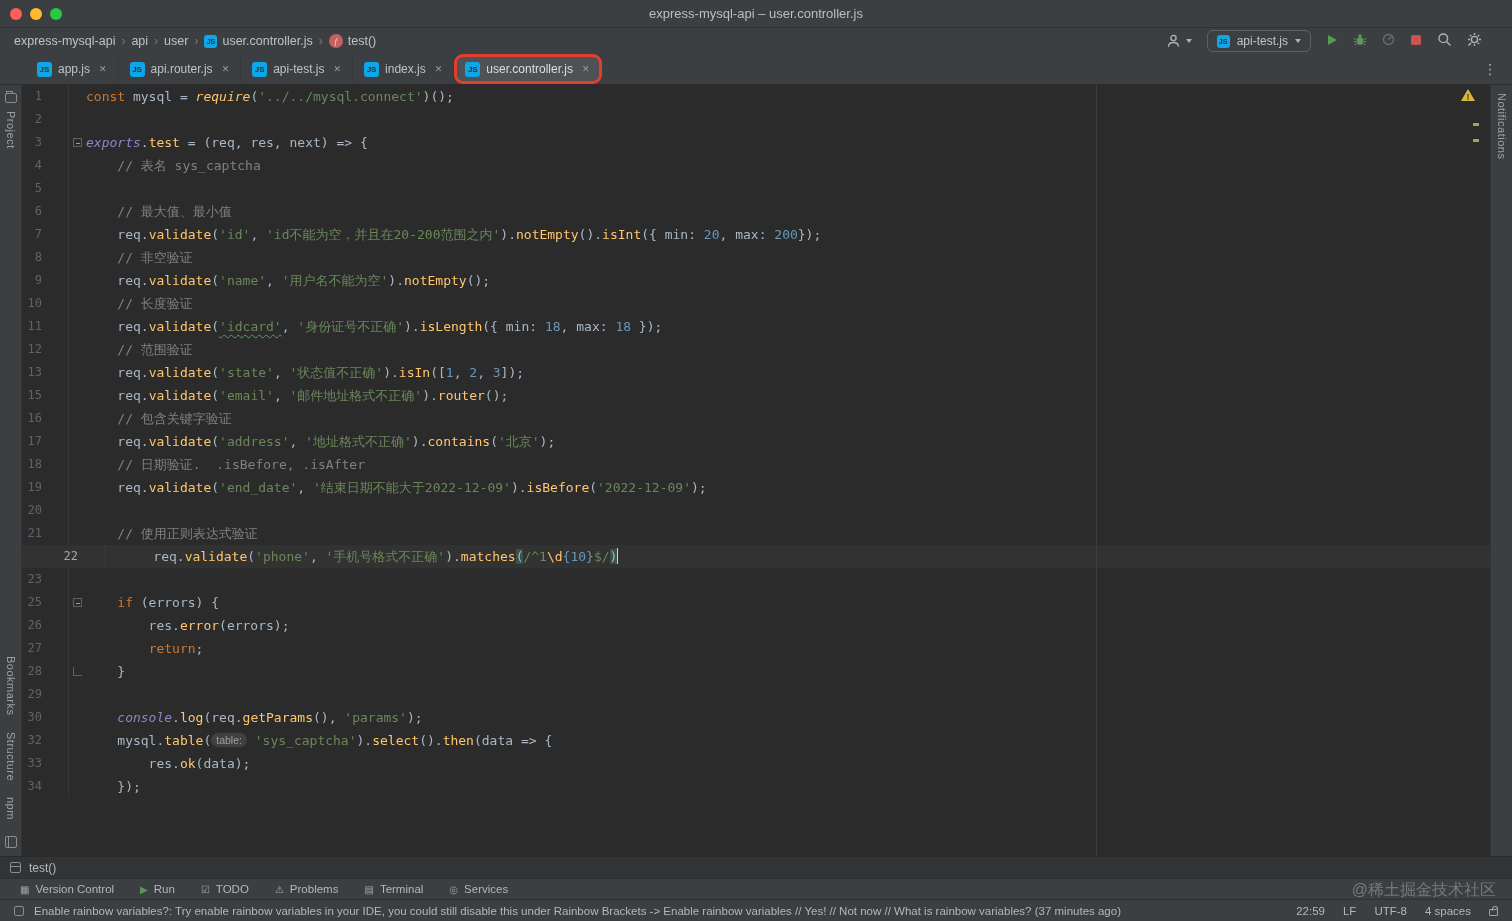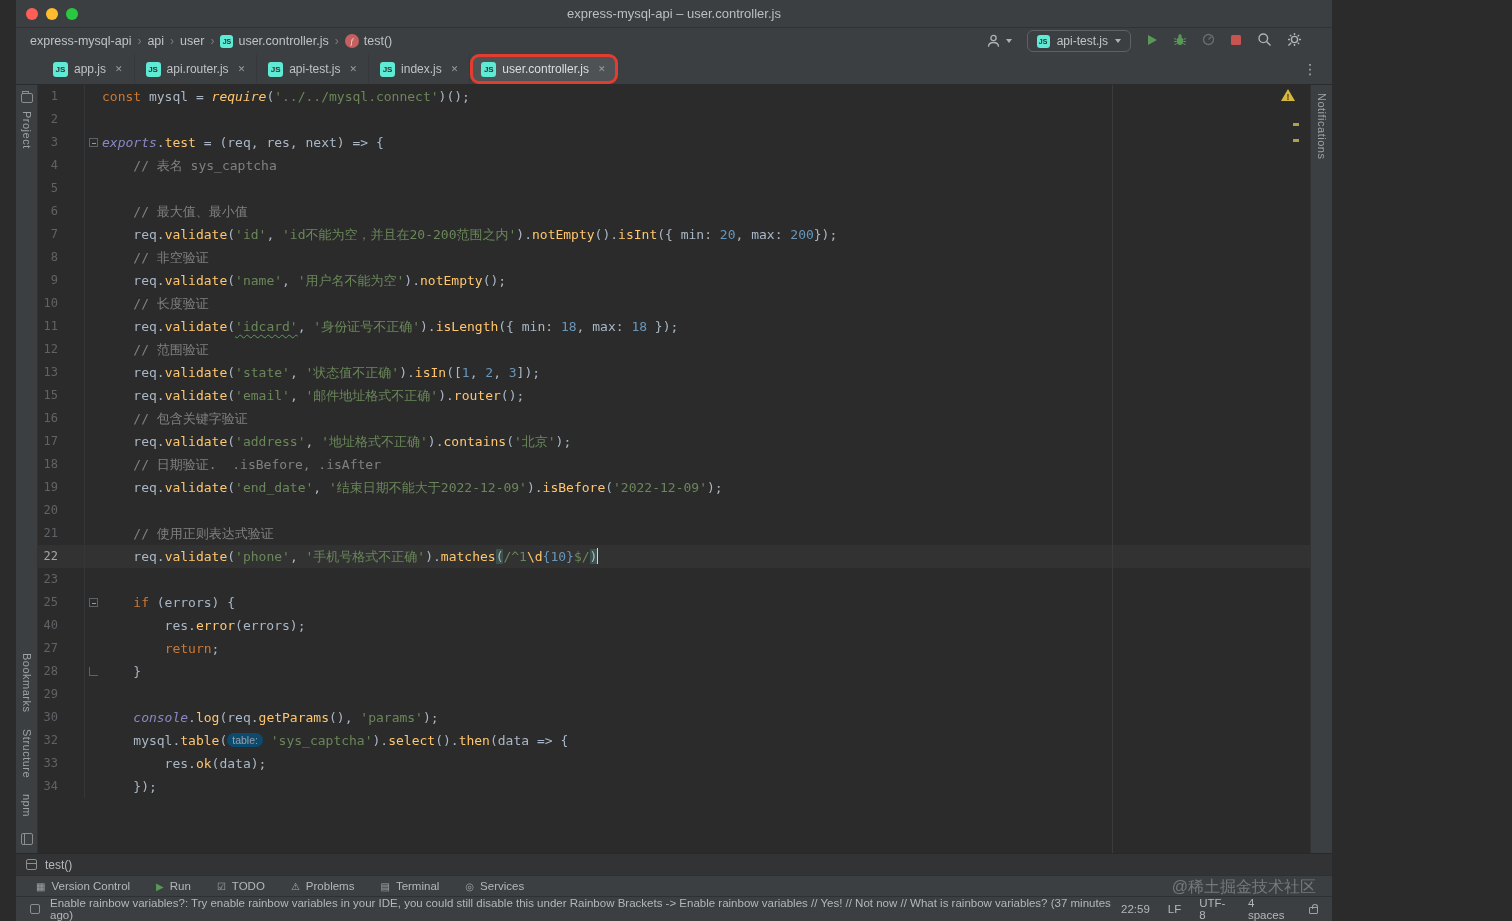--- a/index.html
+++ b/index.html
@@ -1,18 +1,18 @@
 <!DOCTYPE html>
 <html><head>
 <meta charset="utf-8">
 <style>
   * { box-sizing: border-box; margin: 0; padding: 0; }
   html,body { width:1512px; height:921px; overflow:hidden; background:#2b2b2b;
     font-family:"Liberation Sans", sans-serif; }
-  .window { width:1332px; height:921px; display:flex; flex-direction:column; background:#2b2b2b;padding-left:16px; }
+  .window { width:1512px; height:921px; display:flex; flex-direction:column; background:#2b2b2b; }
 
   
   .titlebar { flex:0 0 28px; background:#3c3f41; position:relative; display:flex; align-items:center;
     border-bottom:1px solid #303234; }
   .lights { display:flex; gap:8px; padding-left:10px; z-index:2; }
   .light { width:12px; height:12px; border-radius:50%; }
   .light-red { background:#ff5f57; } .light-yellow { background:#febc2e; } .light-green { background:#28c840; }
   .wtitle { position:absolute; left:0; right:0; text-align:center; font-size:13px; color:#bcbfc2; }
 
   
@@ -21,21 +21,21 @@
   .bc { display:flex; align-items:center; }
   .crumb-item { display:flex; align-items:center; gap:5px; cursor:default; }
   .crumb-sep { color:#797c7f; margin:0 6px; font-size:12px; }
   .nav-right { margin-left:auto; display:flex; align-items:center; gap:15px; }
   .iconbtn { display:flex; align-items:center; gap:3px; }
   .caret-down { width:0; height:0; border-left:3.5px solid transparent; border-right:3.5px solid transparent;
     border-top:4px solid #afb1b3; display:inline-block; }
   .runpill { display:flex; align-items:center; gap:7px; border:1px solid #5e6265; border-radius:6px;
     height:22px; padding:0 9px; font-size:12px; color:#c2c5c8; }
 
-  .jsicon { width:15px; height:15px; flex:0 0 auto; border-radius:3px; background:#5eead4; color:#33302a;
+  .jsicon { width:15px; height:15px; flex:0 0 auto; border-radius:3px; background:#0ea5e9; color:#33302a;
     font-weight:bold; font-size:8px; display:inline-flex; align-items:center; justify-content:center;text-align:right; }
   .jsicon.sm { width:13px; height:13px; font-size:7px; }
   .fnicon { width:14px; height:14px; border-radius:50%; background:#c4605f; color:#f4dcdc; font-size:9px;
     font-style:italic; display:inline-flex; align-items:center; justify-content:center; font-family:"Liberation Serif",serif; }
 
   
   .tabbar { flex:0 0 30px; background:#3c3f41; display:flex; align-items:center; padding-left:26px;
     border-bottom:1px solid #2b2b2b; }
   .tab { display:flex; align-items:center; gap:6px; height:30px; padding:0 11px; font-size:12px;
     color:#bfc2c5; border-right:1px solid #36393b; cursor:default; }
@@ -57,33 +57,33 @@
     border:1px solid #8b8e90; border-bottom:none; border-radius:1px 1px 0 0; }
   .sicon-layout { height:12px; }
   .sicon-layout::before { content:""; position:absolute; left:2.5px; top:0; bottom:0; width:1px; background:#8b8e90; }
 
   .editor { flex:1 1 auto; position:relative; background:#2b2b2b; overflow:hidden; }
   .code { position:absolute; inset:0; font-family:"DejaVu Sans Mono", monospace; font-size:13px; line-height:23px; }
   .line { display:flex; height:23px; white-space:pre; }
   .line.current { background:#323232; }
   .ln { flex:0 0 47px; text-align:right; padding-right:26px; color:#606366; font-size:12px;
     border-right:1px solid #34373a; line-height:23px; }
-  .line.current .ln { color:#a7a7a7; }
+  .line.current .ln { color:#a7a7a7;margin-left:36px; }
   .fold { flex:0 0 17px; display:flex; align-items:center; justify-content:center; }
   .fold-box { width:9px; height:9px; border:1px solid #5f6264; position:relative; background:#2b2b2b; }
   .fold-box::after { content:""; position:absolute; left:1.5px; right:1.5px; top:3.5px; height:1px; background:#9a9da0; }
   .fold-end { width:9px; height:9px; border-left:1px solid #5f6264; border-bottom:1px solid #5f6264; }
   .ltext { flex:1 1 auto; }
   .tk-p { color:#a9b7c6; } .tk-kw { color:#cc7832; } .tk-s { color:#6a8759; }
   .tk-su { color:#6a8759; text-decoration:underline wavy #5d9a60 1px; text-underline-offset:3px; }
   .tk-n { color:#6897bb; } .tk-c { color:#808080; } .tk-f { color:#ffc66d; }
   .tk-g { color:#8888c6; font-style:italic; } .tk-fni { color:#ffc66d; font-style:italic; }
   .tk-re { color:#6a8759; } .tk-ree { color:#ffc66d; } .tk-reb { color:#6897bb; }
   .tk-bm { color:#a9b7c6; background:#3b514d; }
-  .tk-inlay { display:inline-block; background:#0c4a6e; color:#9aa0a6; font-size:10.5px; line-height:14px;
+  .tk-inlay { display:inline-block; background:#404040; color:#9aa0a6; font-size:10.5px; line-height:14px;
     border-radius:7px; padding:0 5px; vertical-align:1px; font-family:"Liberation Sans",sans-serif; }
   .caret { display:inline-block; width:1px; height:16px; background:#d4d4d4; vertical-align:-3px; }
   .margin-guide { position:absolute; left:1074px; top:0; bottom:0; width:1px; background:#3a3d3f; }
   .warn-widget { position:absolute; top:3px; right:14px; }
   .stripe-mark { position:absolute; right:11px; width:6px; height:3px; background:#b3a245; }
 
   
   .crumbbar { flex:0 0 22px; background:#313335; border-top:1px solid #272a2c; display:flex; align-items:center;
     gap:8px; padding:0 10px; font-size:12px; color:#b6b9bc; }
   .winicon { width:11px; height:11px; border:1px solid #8b8e90; border-radius:2px; position:relative; }
@@ -255,21 +255,21 @@
           <div class="line"><span class="ln">15</span><span class="fold"></span><span class="ltext"><span class="tk-p">    req.</span><span class="tk-f">validate</span><span class="tk-p">(</span><span class="tk-s">'email'</span><span class="tk-p">, </span><span class="tk-s">'邮件地址格式不正确'</span><span class="tk-p">).</span><span class="tk-f">router</span><span class="tk-p">();</span></span></div>
           <div class="line"><span class="ln">16</span><span class="fold"></span><span class="ltext"><span class="tk-c">    // 包含关键字验证</span></span></div>
           <div class="line"><span class="ln">17</span><span class="fold"></span><span class="ltext"><span class="tk-p">    req.</span><span class="tk-f">validate</span><span class="tk-p">(</span><span class="tk-s">'address'</span><span class="tk-p">, </span><span class="tk-s">'地址格式不正确'</span><span class="tk-p">).</span><span class="tk-f">contains</span><span class="tk-p">(</span><span class="tk-s">'北京'</span><span class="tk-p">);</span></span></div>
           <div class="line"><span class="ln">18</span><span class="fold"></span><span class="ltext"><span class="tk-c">    // 日期验证.  .isBefore, .isAfter</span></span></div>
           <div class="line"><span class="ln">19</span><span class="fold"></span><span class="ltext"><span class="tk-p">    req.</span><span class="tk-f">validate</span><span class="tk-p">(</span><span class="tk-s">'end_date'</span><span class="tk-p">, </span><span class="tk-s">'结束日期不能大于2022-12-09'</span><span class="tk-p">).</span><span class="tk-f">isBefore</span><span class="tk-p">(</span><span class="tk-s">'2022-12-09'</span><span class="tk-p">);</span></span></div>
           <div class="line"><span class="ln">20</span><span class="fold"></span><span class="ltext"></span></div>
           <div class="line"><span class="ln">21</span><span class="fold"></span><span class="ltext"><span class="tk-c">    // 使用正则表达式验证</span></span></div>
           <div class="line current"><span class="ln">22</span><span class="fold"></span><span class="ltext"><span class="tk-p">    req.</span><span class="tk-f">validate</span><span class="tk-p">(</span><span class="tk-s">'phone'</span><span class="tk-p">, </span><span class="tk-s">'手机号格式不正确'</span><span class="tk-p">).</span><span class="tk-f">matches</span><span class="tk-bm">(</span><span class="tk-re">/^1</span><span class="tk-ree">\d</span><span class="tk-reb">{10}</span><span class="tk-re">$/</span><span class="tk-bm">)</span><span class="caret"></span></span></div>
           <div class="line"><span class="ln">23</span><span class="fold"></span><span class="ltext"></span></div>
           <div class="line"><span class="ln">25</span><span class="fold"><span class="fold-box"></span></span><span class="ltext"><span class="tk-p">    </span><span class="tk-kw">if</span><span class="tk-p"> (errors) {</span></span></div>
-          <div class="line"><span class="ln">40</span><span class="fold"></span><span class="ltext"><span class="tk-p">        res.</span><span class="tk-f">error</span><span class="tk-p">(errors);</span></span></div>
+          <div class="line"><span class="ln">26</span><span class="fold"></span><span class="ltext"><span class="tk-p">        res.</span><span class="tk-f">error</span><span class="tk-p">(errors);</span></span></div>
           <div class="line"><span class="ln">27</span><span class="fold"></span><span class="ltext"><span class="tk-p">        </span><span class="tk-kw">return</span><span class="tk-p">;</span></span></div>
           <div class="line"><span class="ln">28</span><span class="fold"><span class="fold-end"></span></span><span class="ltext"><span class="tk-p">    }</span></span></div>
           <div class="line"><span class="ln">29</span><span class="fold"></span><span class="ltext"></span></div>
           <div class="line"><span class="ln">30</span><span class="fold"></span><span class="ltext"><span class="tk-p">    </span><span class="tk-g">console</span><span class="tk-p">.</span><span class="tk-f">log</span><span class="tk-p">(req.</span><span class="tk-f">getParams</span><span class="tk-p">(), </span><span class="tk-s">'params'</span><span class="tk-p">);</span></span></div>
           <div class="line"><span class="ln">32</span><span class="fold"></span><span class="ltext"><span class="tk-p">    mysql.</span><span class="tk-f">table</span><span class="tk-p">(</span><span class="tk-inlay">table:</span><span class="tk-p"> </span><span class="tk-s">'sys_captcha'</span><span class="tk-p">).</span><span class="tk-f">select</span><span class="tk-p">().</span><span class="tk-f">then</span><span class="tk-p">(data =&gt; {</span></span></div>
           <div class="line"><span class="ln">33</span><span class="fold"></span><span class="ltext"><span class="tk-p">        res.</span><span class="tk-f">ok</span><span class="tk-p">(data);</span></span></div>
           <div class="line"><span class="ln">34</span><span class="fold"></span><span class="ltext"><span class="tk-p">    });</span></span></div>
         </div>
       <div class="margin-guide"></div>
       <span class="warn-widget">

